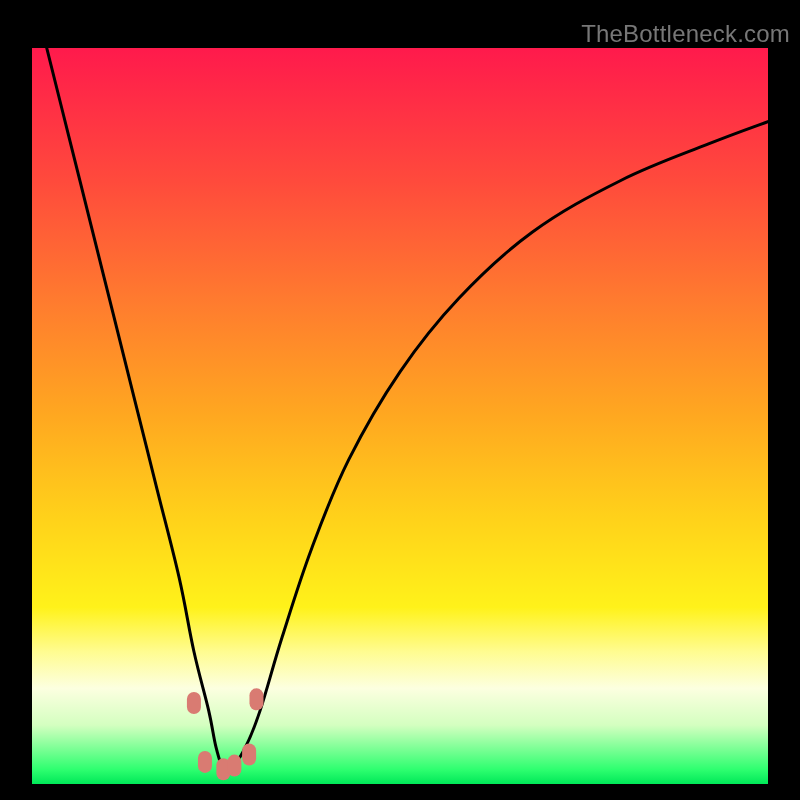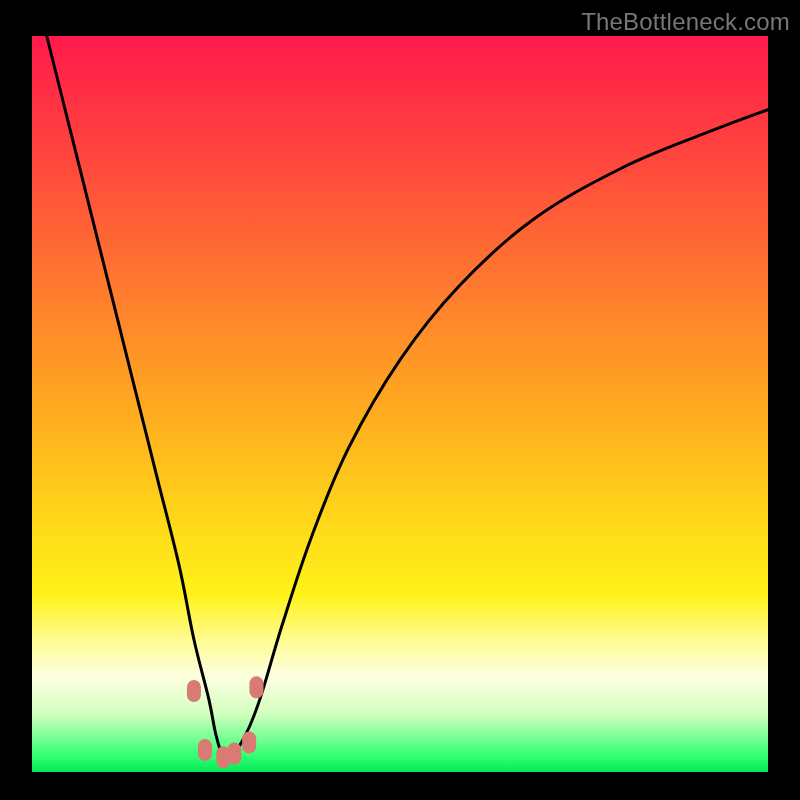--- a/index.html
+++ b/index.html
@@ -6,21 +6,21 @@
     margin: 0;
     padding: 0;
     width: 800px;
     height: 800px;
     background: #000;
     overflow: hidden;
   }
   .frame {
     position: absolute;
     left: 0;
-    top: 4px;
+    top: 16px;
     width: 800px;
     height: 604px;
     background: #000;
   }
   .plot {
     position: absolute;
     left: 32px;
     top: 32px;
     width: 736px;
     height: 736px;

